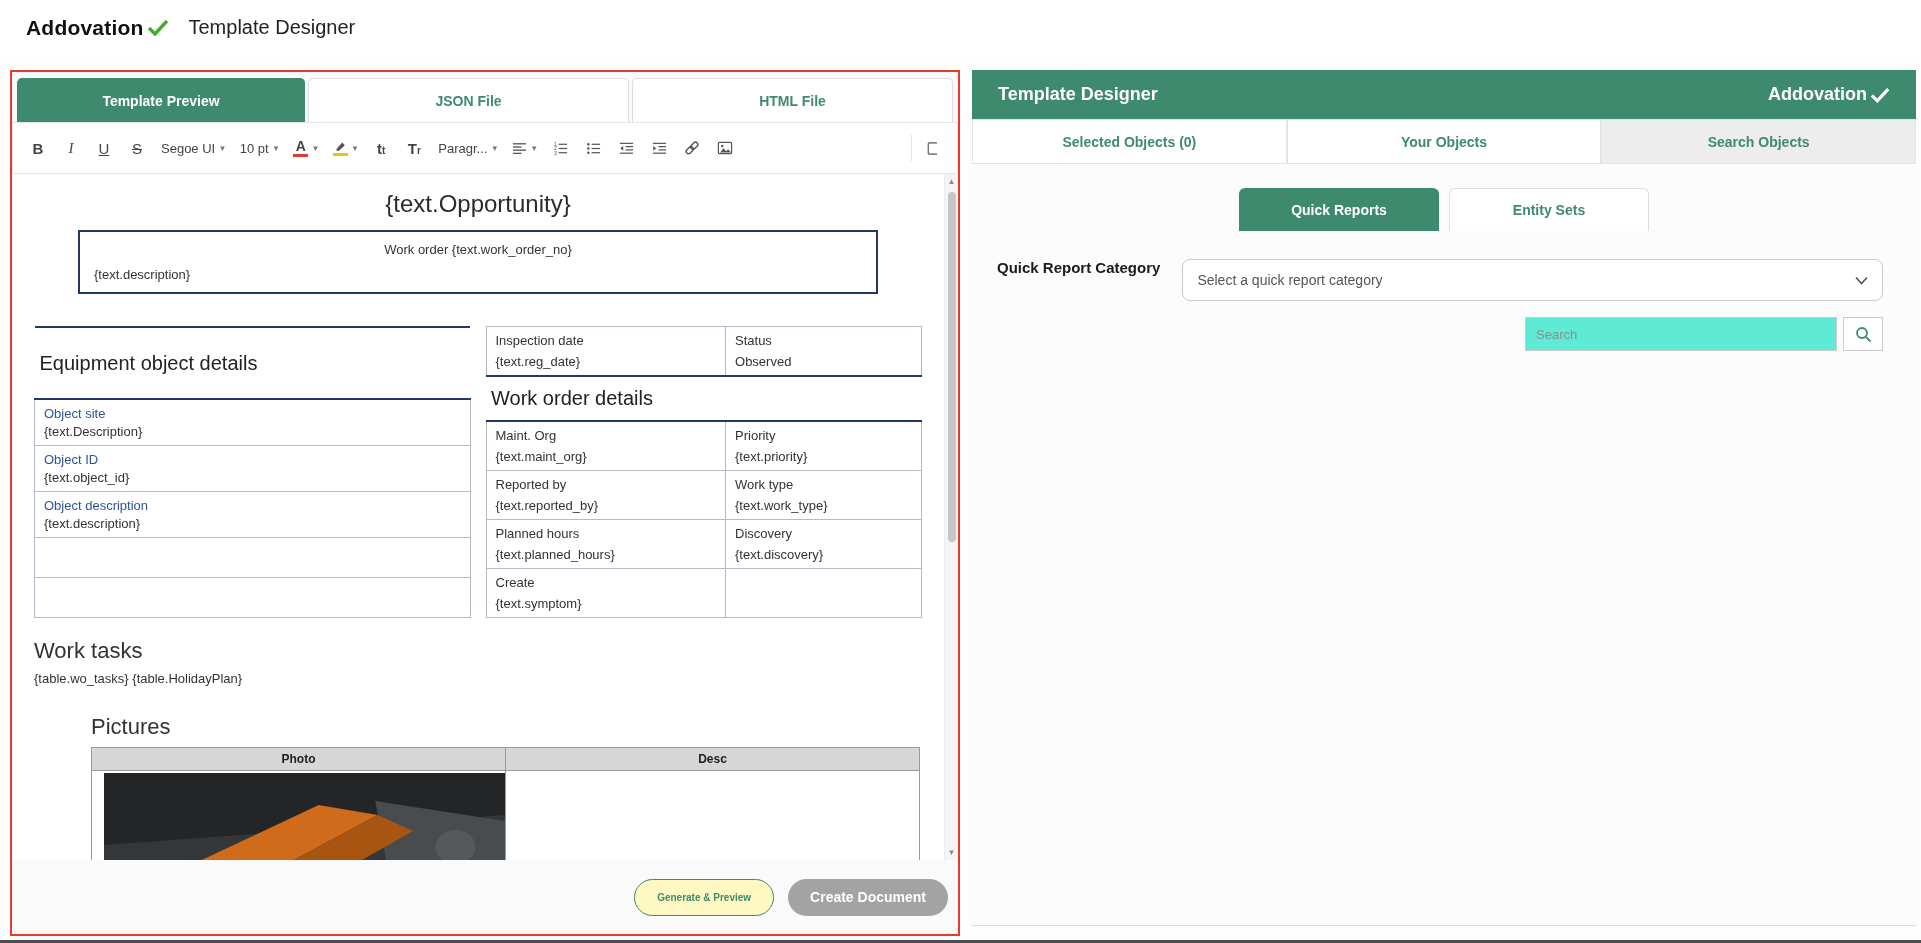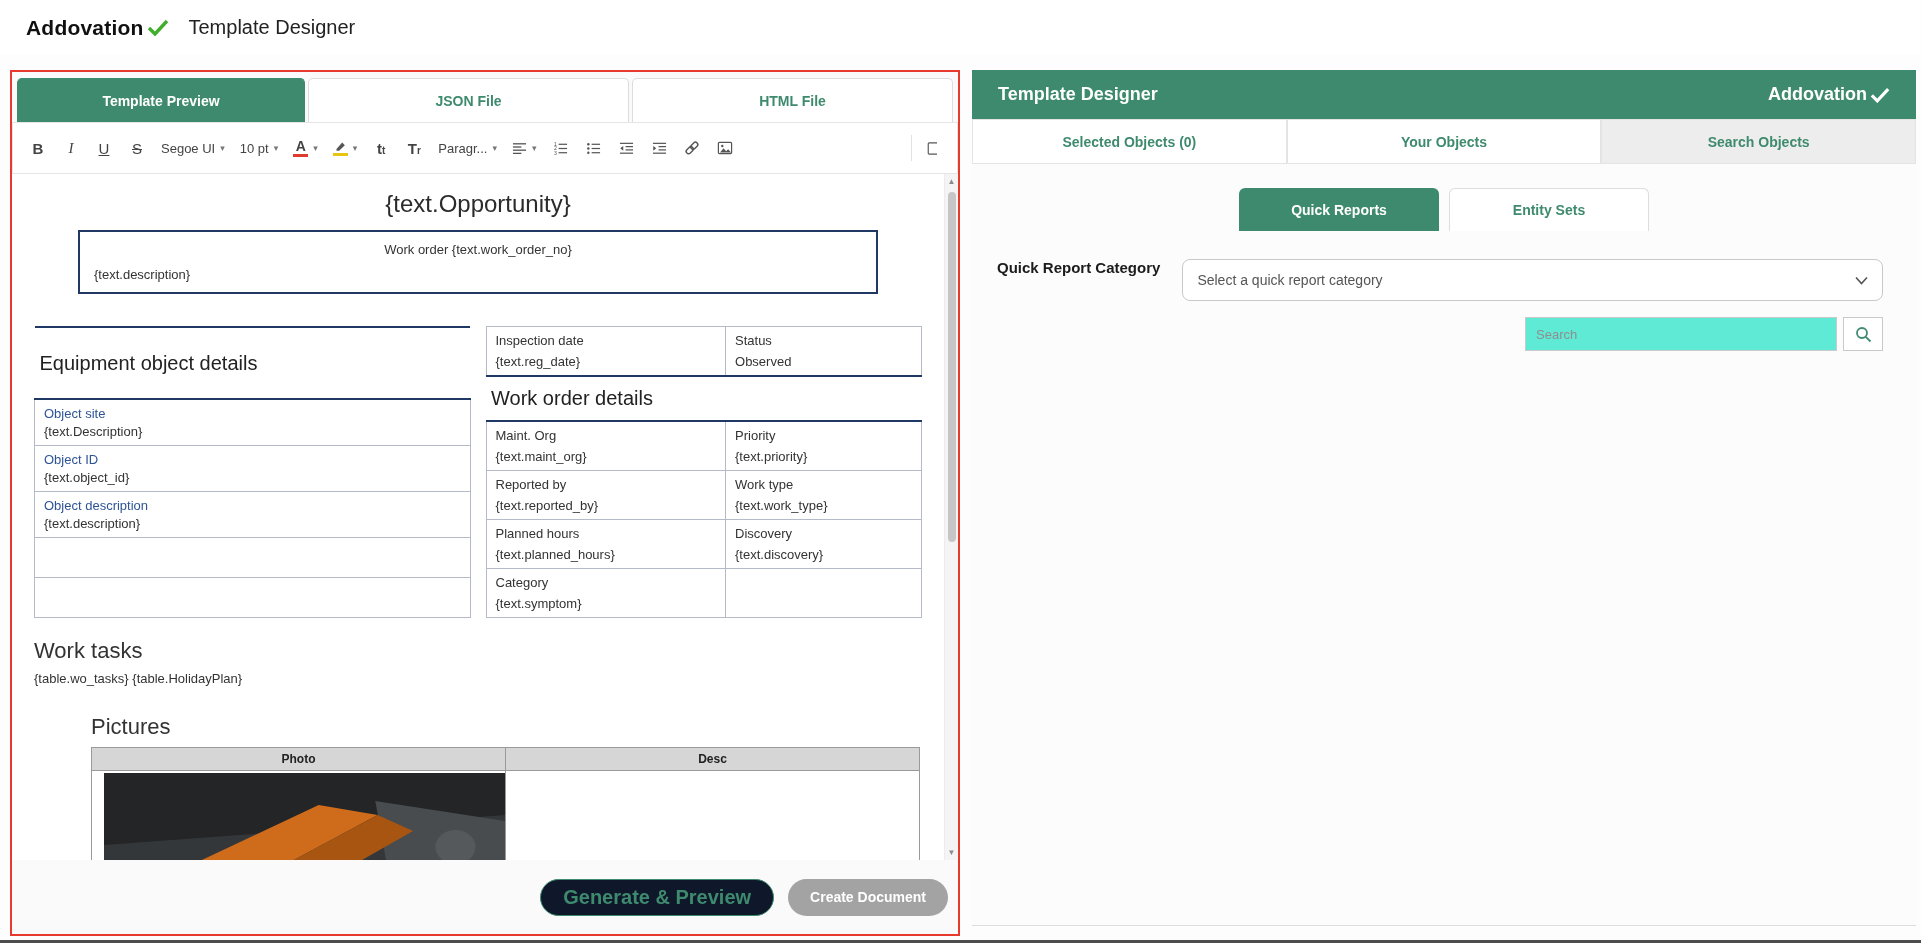--- a/index.html
+++ b/index.html
@@ -73,22 +73,22 @@
   .photo-svg { display:block; width:100%; height:170px; }
 
   
   .v-scrollbar { position:absolute; top:0; right:0; bottom:0; width:14px; background:#f4f4f4; border-left:1px solid #ececec; }
   .sb-arrow { position:absolute; left:0; width:100%; text-align:center; font-size:8px; color:#8a8a8a; cursor:pointer; }
   .sb-arrow.up { top:3px; } .sb-arrow.down { bottom:3px; }
   .sb-thumb { position:absolute; top:18px; left:3px; width:8px; height:350px; background:#c6c6c6; border-radius:4px; cursor:pointer; }
 
   
   .lp-footer { height:74px; display:flex; align-items:center; justify-content:flex-end; gap:14px; padding-right:10px; }
-  .btn-generate { height:37px; padding:0 22px; background:#0f172a; border:1.5px solid var(--green,#3E8A6E);
-    color:var(--green,#3E8A6E); border-radius:19px; font-size:20px; font-weight:600; cursor:pointer; font-family:inherit; }
+  .btn-generate { height:37px; padding:0 22px; background:#fef9c3; border:1.5px solid var(--green,#3E8A6E);
+    color:var(--green,#3E8A6E); border-radius:19px; font-size:10px; font-weight:600; cursor:pointer; font-family:inherit; }
   .btn-create { height:37px; padding:0 22px; background:#a3a3a3; border:none; color:#fff;
     border-radius:19px; font-size:14px; font-weight:600; cursor:pointer; font-family:inherit; }
 
   
   .right-panel { position:absolute; left:972px; top:70px; width:944px; height:856px;
     background:#fcfcfc; border-bottom:1px solid #ddd; display:flex; flex-direction:column; }
   .rp-header { background:var(--green,#3E8A6E); height:49px; display:flex; align-items:center;
     justify-content:space-between; padding:0 26px; }
   .rp-title { color:#fff; font-size:18px; font-weight:700; }
   .rp-brand { color:#fff; font-size:18px; font-weight:800; display:flex; align-items:center; }
@@ -348,21 +348,21 @@
                   <div class="lbl">Planned hours</div>
                   <div class="val">{text.planned_hours}</div>
                 </td>
             <td>
                   <div class="lbl">Discovery</div>
                   <div class="val">{text.discovery}</div>
                 </td>
           </tr>
           <tr>
             <td>
-                  <div class="lbl">Category</div>
+                  <div class="lbl">Create</div>
                   <div class="val">{text.symptom}</div>
                 </td>
             <td></td>
           </tr>
         </tbody>
           </table>
       </div>
 
       <div class="h2 work-tasks-h">Work tasks</div>
       <div class="tokens">{table.wo_tasks} {table.HolidayPlan}</div>

